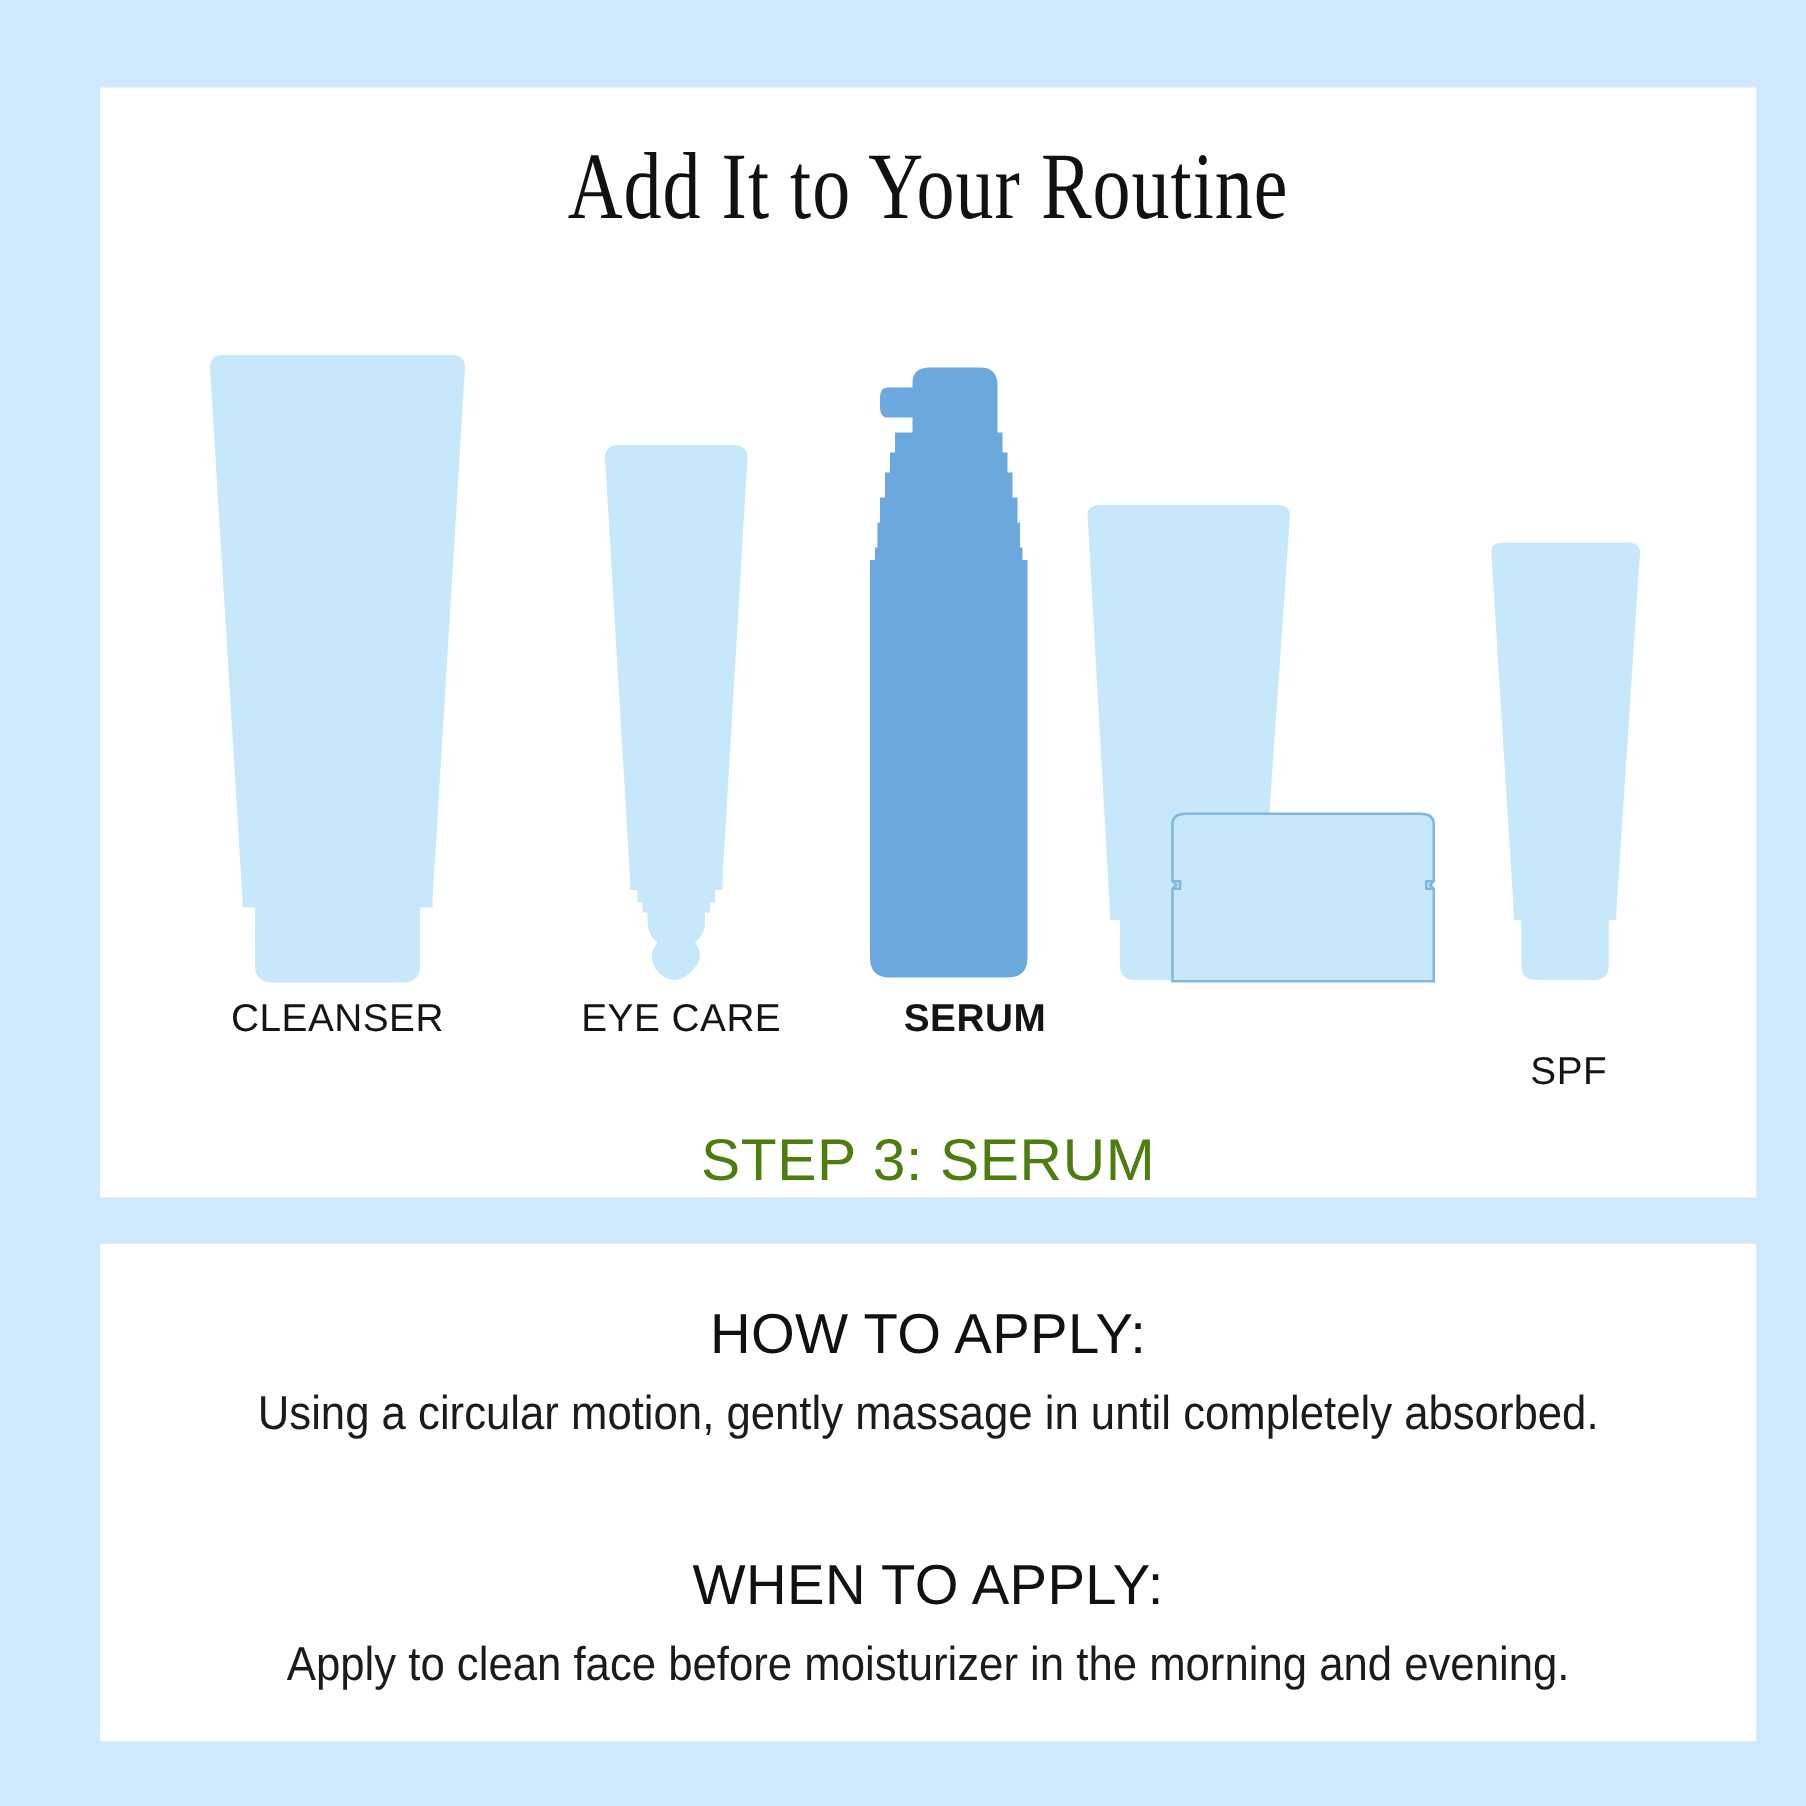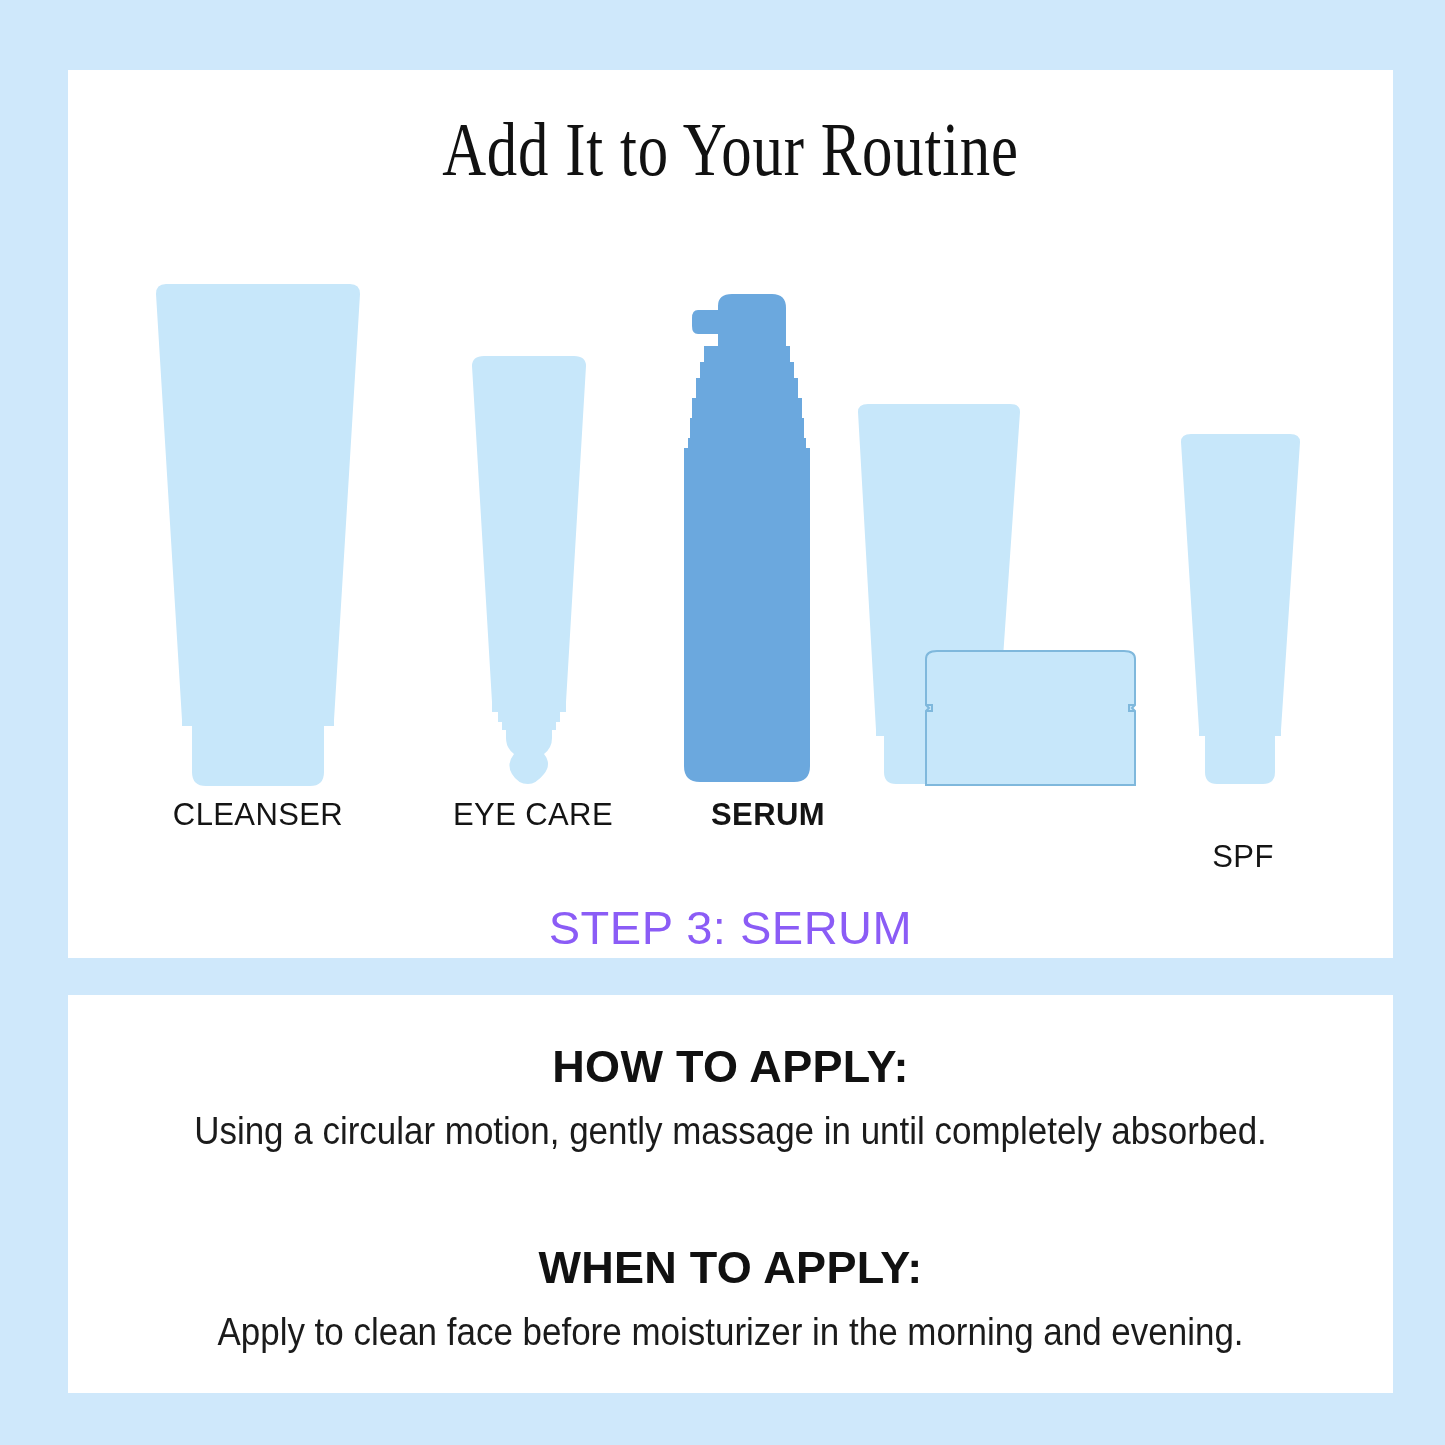--- a/index.html
+++ b/index.html
@@ -7,21 +7,21 @@
     width:1445px;height:1445px;
     background:#cfe8fb;
     font-family:"Liberation Sans", sans-serif;
     overflow:hidden;
   }
   .page{position:relative;width:1445px;height:1445px;}
 
   .card{
     position:absolute;
     background:#ffffff;
-    left:68px;
+    left:80px;
     width:1325px;
   }
   #card-routine{top:70px;height:888px;}
   #card-apply{top:995px;height:398px;}
 
   .title{
     position:absolute;top:36px;left:0;width:100%;
     text-align:center;
     font-family:"Liberation Serif", serif;
     font-weight:400;
@@ -69,27 +69,27 @@
   #label-serum{left:600px;width:200px;font-weight:700;}
   #label-moisturizer{left:790px;width:300px;}
   #label-spf{left:1090px;width:170px;margin-top:42px;}
 
   .step{
     position:absolute;
     top:830px;left:0;width:100%;
     text-align:center;
     font-size:47px;
     letter-spacing:0.5px;
-    color:#8b5cf6;
+    color:#4d7c0f;
   }
 
   .apply-head{
     text-align:center;
     font-size:45px;
-    font-weight:700;
+    font-weight:400;
     letter-spacing:0.3px;
     color:#111111;
   }
   .apply-body{
     text-align:center;
     font-size:38px;
     font-weight:300;
     color:#1b1b1b;
     line-height:1.42;
     transform:scaleX(0.92);

